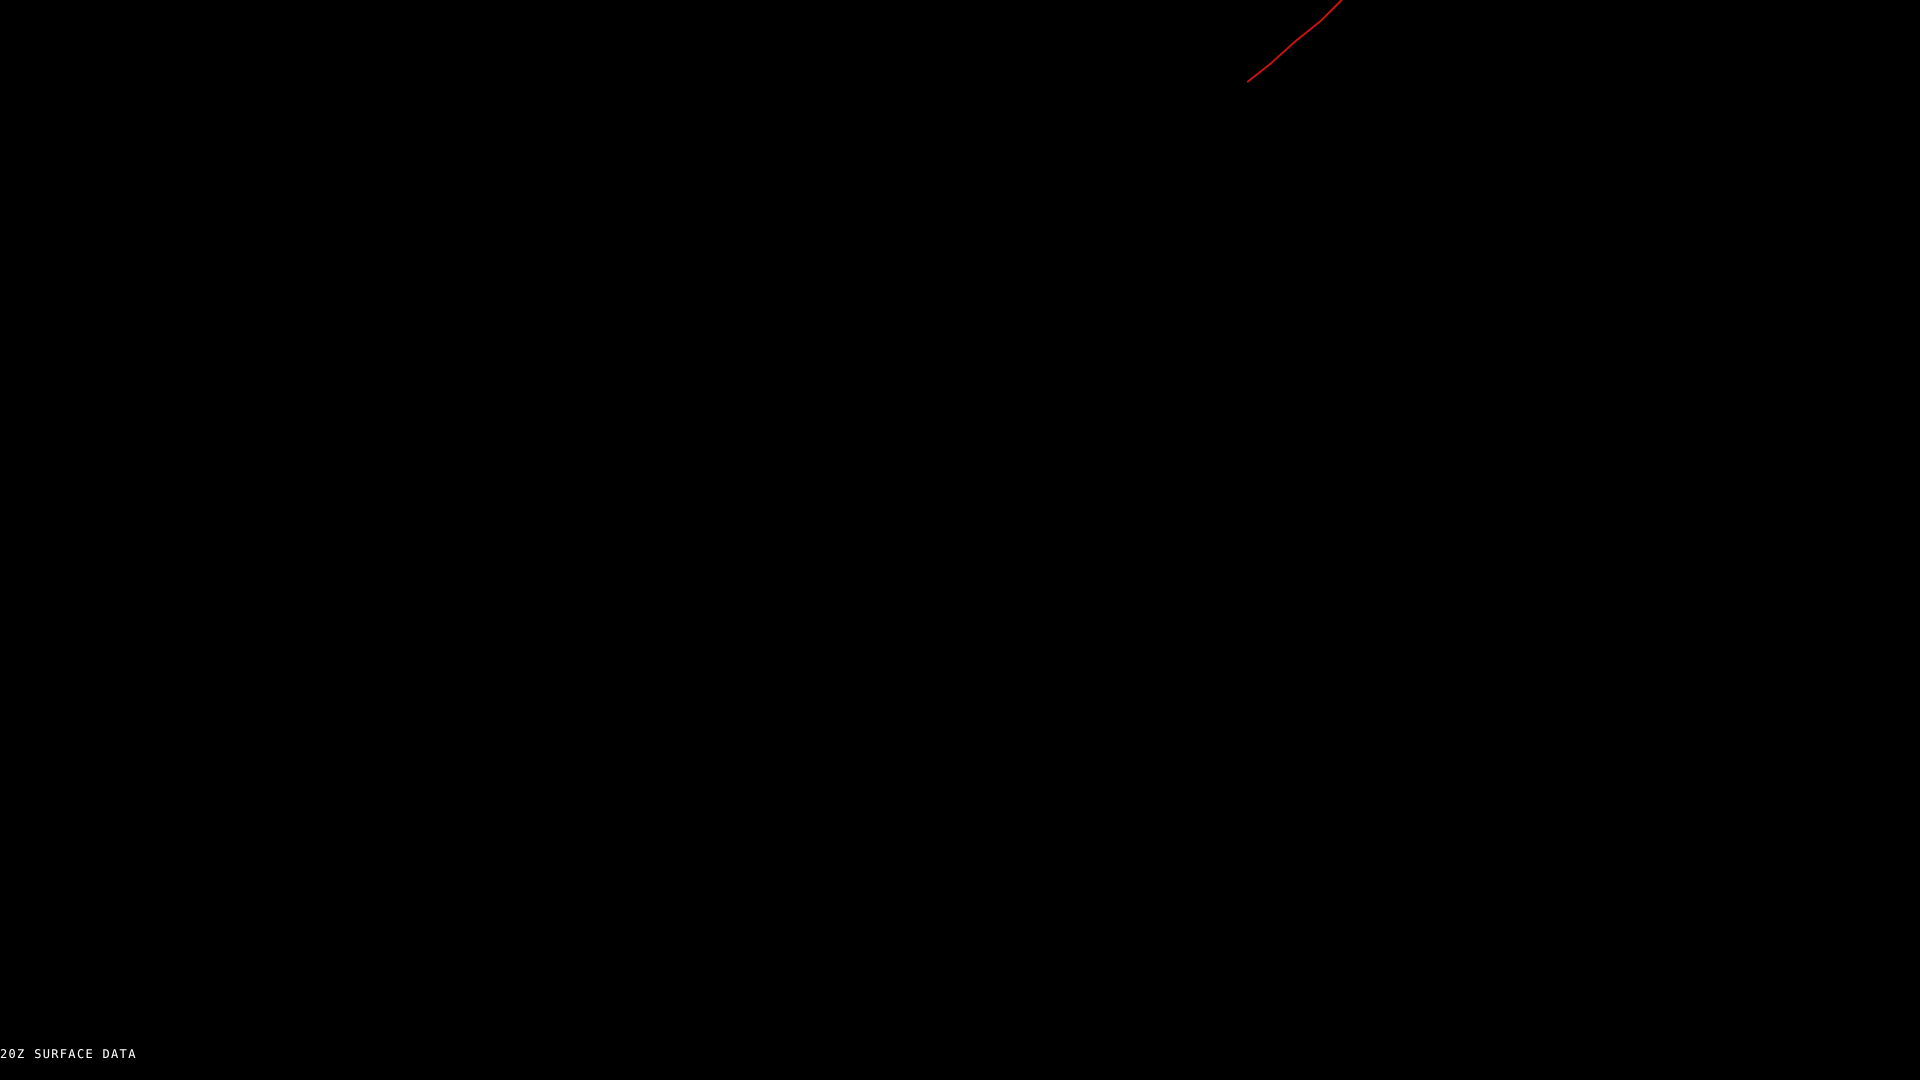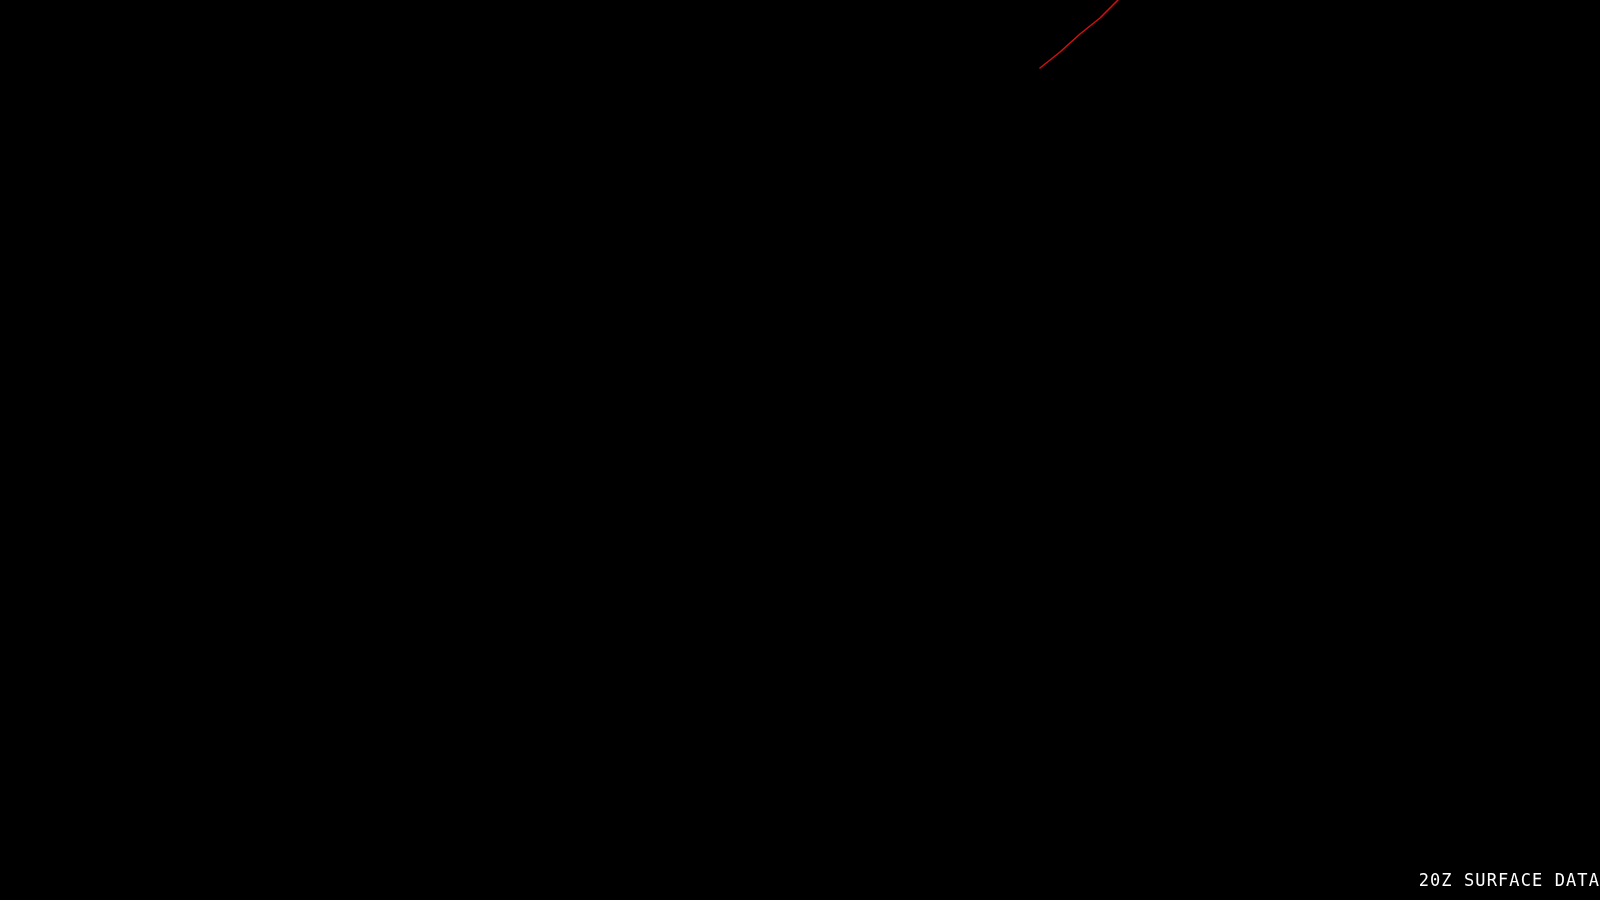--- a/index.html
+++ b/index.html
@@ -28,24 +28,24 @@
     top: 0;
     width: 1600px;
     height: 900px;
     display: block;
   }
   #caption {
     position: absolute;
     left: 0;
     top: 873px;
     width: 1600px;
-    text-align: right;
+    text-align: left;
     color: #ffffff;
     font-family: "DejaVu Sans Mono", monospace;
-    font-size: 17px;
+    font-size: 10px;
     letter-spacing: 1.1px;
     white-space: pre;
     line-height: 14px;
   }
 </style>
 </head>
 <body style="background: rgb(0, 0, 0);">
 
 <div id="map-canvas">
   <svg id="overlay-svg" viewBox="0 0 1600 900" xmlns="http://www.w3.org/2000/svg">

